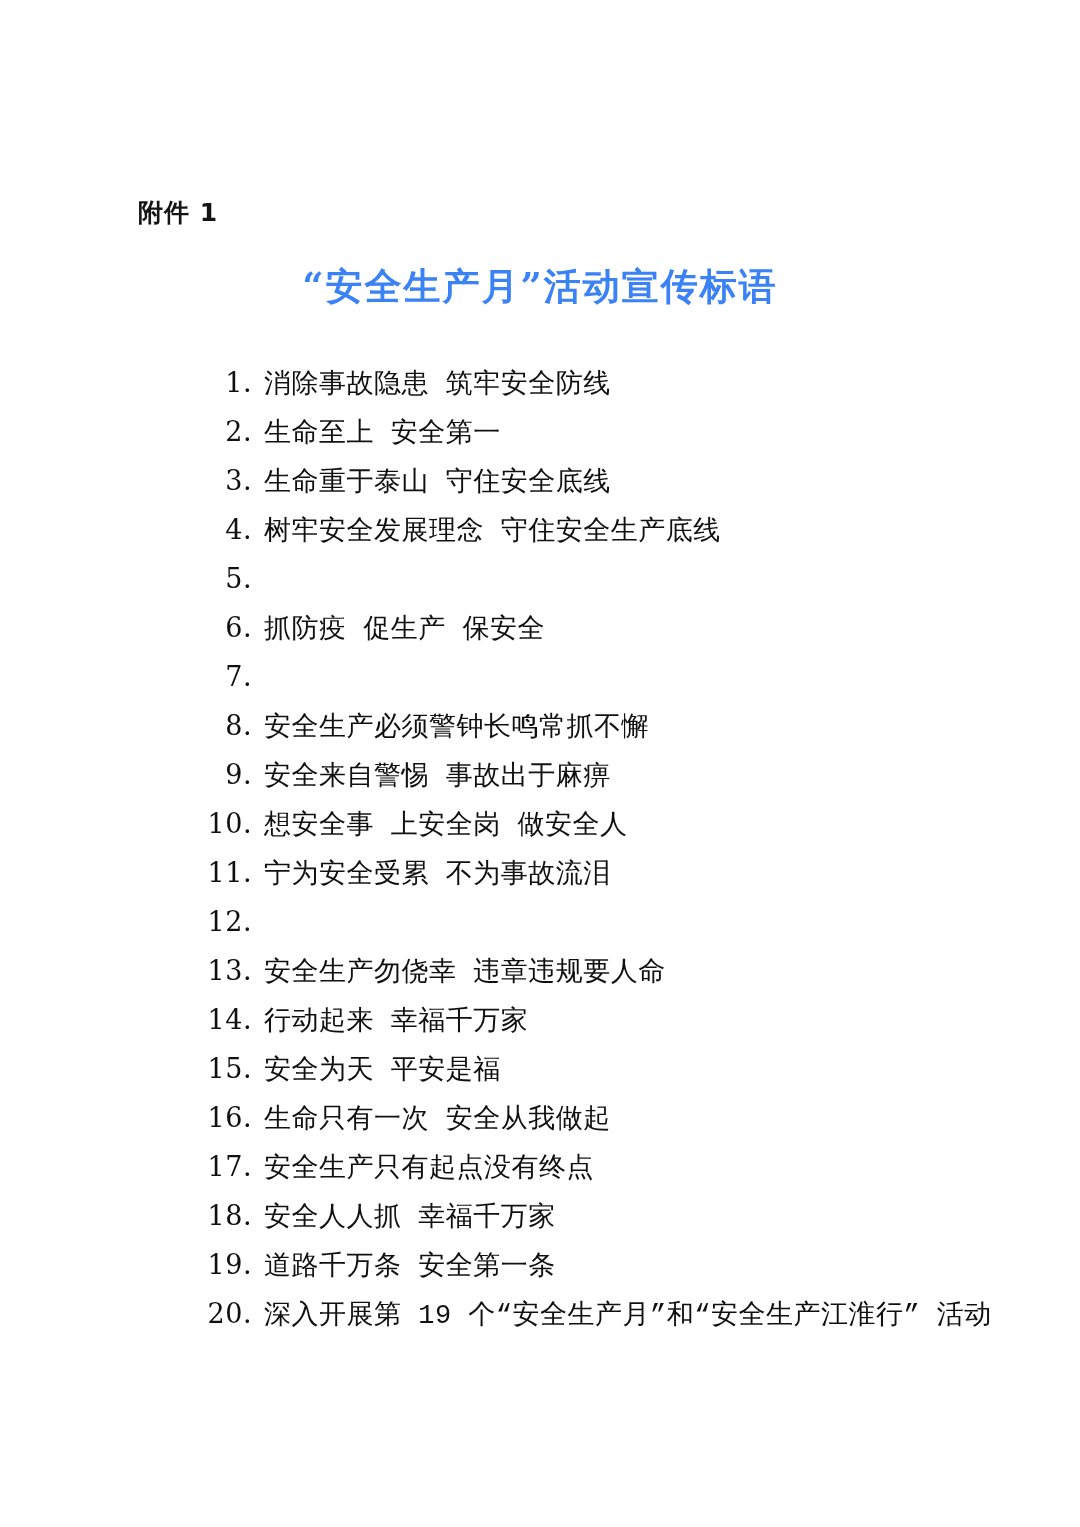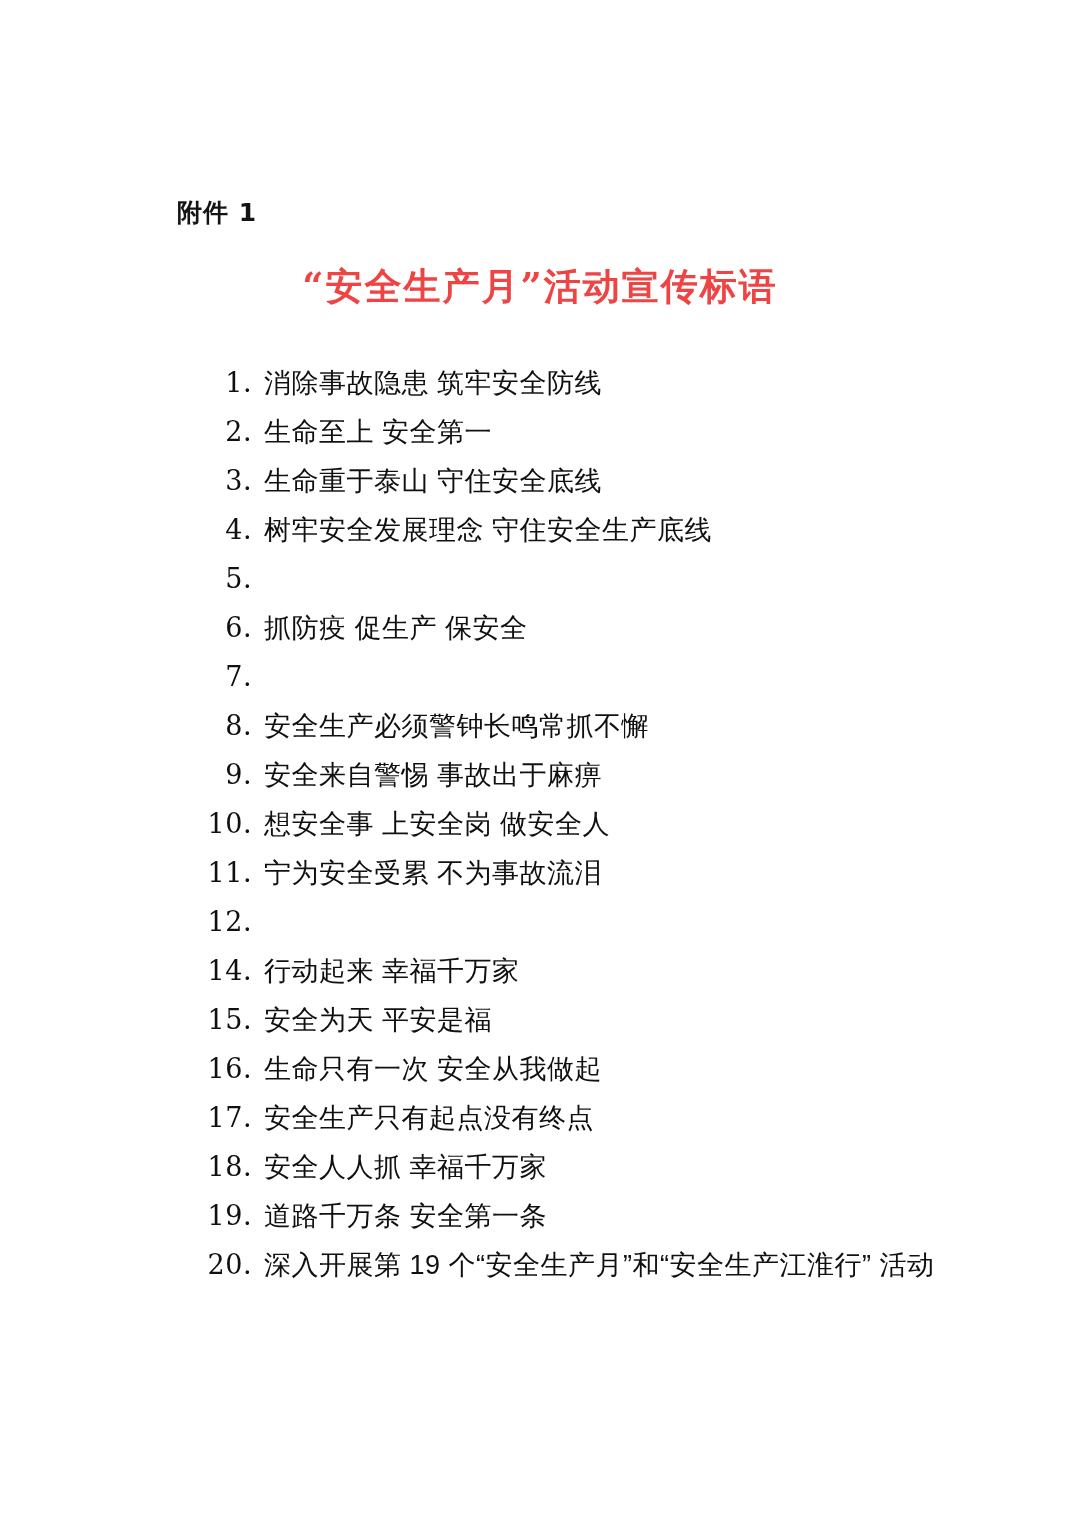--- a/index.html
+++ b/index.html
@@ -25,33 +25,32 @@
   }
   .attachment-label {
     position: absolute;
     left: 138px;
     top: 196px;
     font-family: "DejaVu Sans", "Liberation Sans", sans-serif;
     font-weight: bold;
     font-size: 25px;
     letter-spacing: 1px;
     color: #141414;
-    margin-left: 39px;
   }
   .doc-title {
     position: absolute;
     left: 0;
     top: 262px;
     width: 1080px;
     text-align: center;
     font-family: "DejaVu Serif", "Liberation Serif", serif;
     font-weight: bold;
     font-size: 37px;
     letter-spacing: 2px;
-    color: #ef4444;
+    color: #3b82f6;
   }
   .slogan-list {
     position: absolute;
     left: 196px;
     top: 358px;
     width: 800px;
     margin: 0;
     padding: 0;
     list-style: none;
   }
@@ -67,21 +66,21 @@
   }
   .slogan-num {
     display: inline-block;
     min-width: 56px;
     text-align: right;
     padding-right: 12px;
     font-family: "DejaVu Serif", "Liberation Serif", serif;
     font-size: 27px;
   }
   .slogan-text {
-    font-family: Liberation Sans, sans-serif;
+    font-family: Liberation Mono, monospace;
     font-size: 27px;
   }
 </style>
 </head>
 <body>
 
 <div class="page">
 
   <div class="attachment-label">附件 1</div>
 
@@ -127,20 +126,24 @@
         <span class="slogan-text">想安全事  上安全岗  做安全人</span>
       </li>
       <li class="slogan-item">
         <span class="slogan-num">11.</span>
         <span class="slogan-text">宁为安全受累  不为事故流泪</span>
       </li>
       <li class="slogan-item">
         <span class="slogan-num">12.</span>
       </li>
       <li class="slogan-item">
+        <span class="slogan-num">13.</span>
+        <span class="slogan-text">安全生产勿侥幸  违章违规要人命</span>
+      </li>
+      <li class="slogan-item">
         <span class="slogan-num">14.</span>
         <span class="slogan-text">行动起来  幸福千万家</span>
       </li>
       <li class="slogan-item">
         <span class="slogan-num">15.</span>
         <span class="slogan-text">安全为天  平安是福</span>
       </li>
       <li class="slogan-item">
         <span class="slogan-num">16.</span>
         <span class="slogan-text">生命只有一次  安全从我做起</span>

